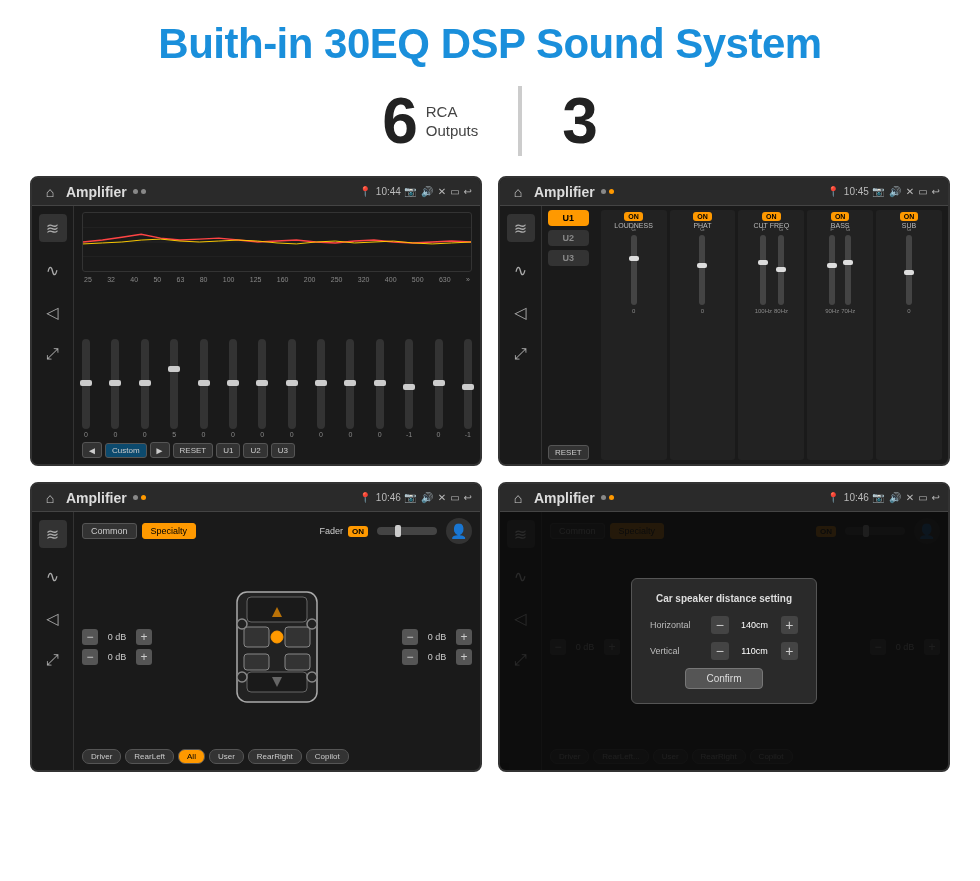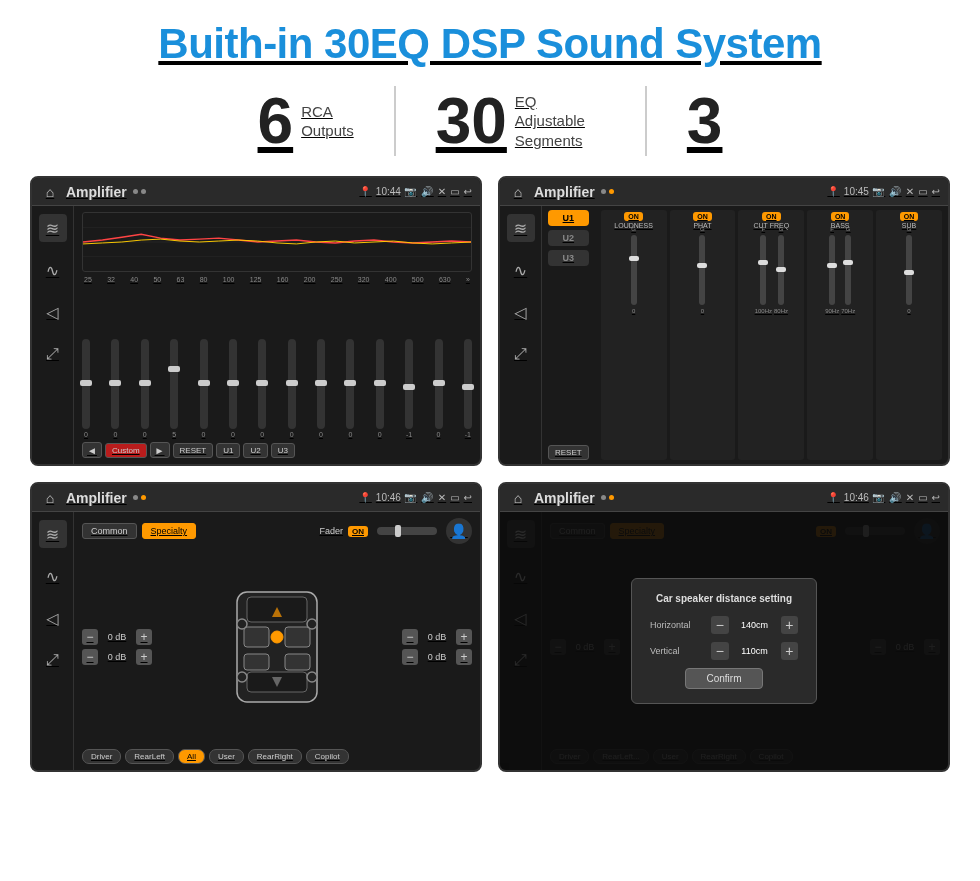--- a/index.html
+++ b/index.html
@@ -11,21 +11,20 @@
       overflow: hidden;
     }
 
     .page-container {
       width: 980px;
       height: 881px;
       padding: 20px 30px;
       display: flex;
       flex-direction: column;
       align-items: center;
-      text-decoration: underline;
     }
 
     
     .main-title {
       font-size: 42px;
       font-weight: 900;
       color: #1a8fdb;
       text-align: center;
       margin-bottom: 18px;
       letter-spacing: -0.5px;
@@ -231,21 +230,21 @@
     }
     .eq-btn {
       background: #333;
       border: 1px solid #555;
       border-radius: 3px;
       color: #ccc;
       font-size: 8px;
       padding: 2px 6px;
       cursor: pointer;
     }
-    .eq-btn.active { background: #b91c1c; }
+    .eq-btn.active { background: #0c4a6e; }
 
     
     .crossover-main {
       flex: 1;
       padding: 4px 6px;
       display: flex;
       flex-direction: column;
       gap: 4px;
     }
     .crossover-channels {
@@ -548,24 +547,20 @@
 <div class="page-container">
 
   <h1 class="main-title">Buith-in 30EQ DSP Sound System</h1>
 
   <div class="stats-row">
     <div class="stat-item">
       <span class="stat-number">6</span>
       <span class="stat-text">RCA<br>Outputs</span>
     </div>
     <div class="stat-divider"></div>
-    <div class="stat-item">
-      <span class="stat-number">30</span>
-      <span class="stat-text">EQ Adjustable<br>Segments</span>
-    </div>
     <div class="stat-divider"></div>
     <div class="stat-item">
       <span class="stat-number">3</span>
     </div>
   </div>
 
   <div class="screens-grid">
 
     <div class="screen">
       <div class="screen-topbar">

